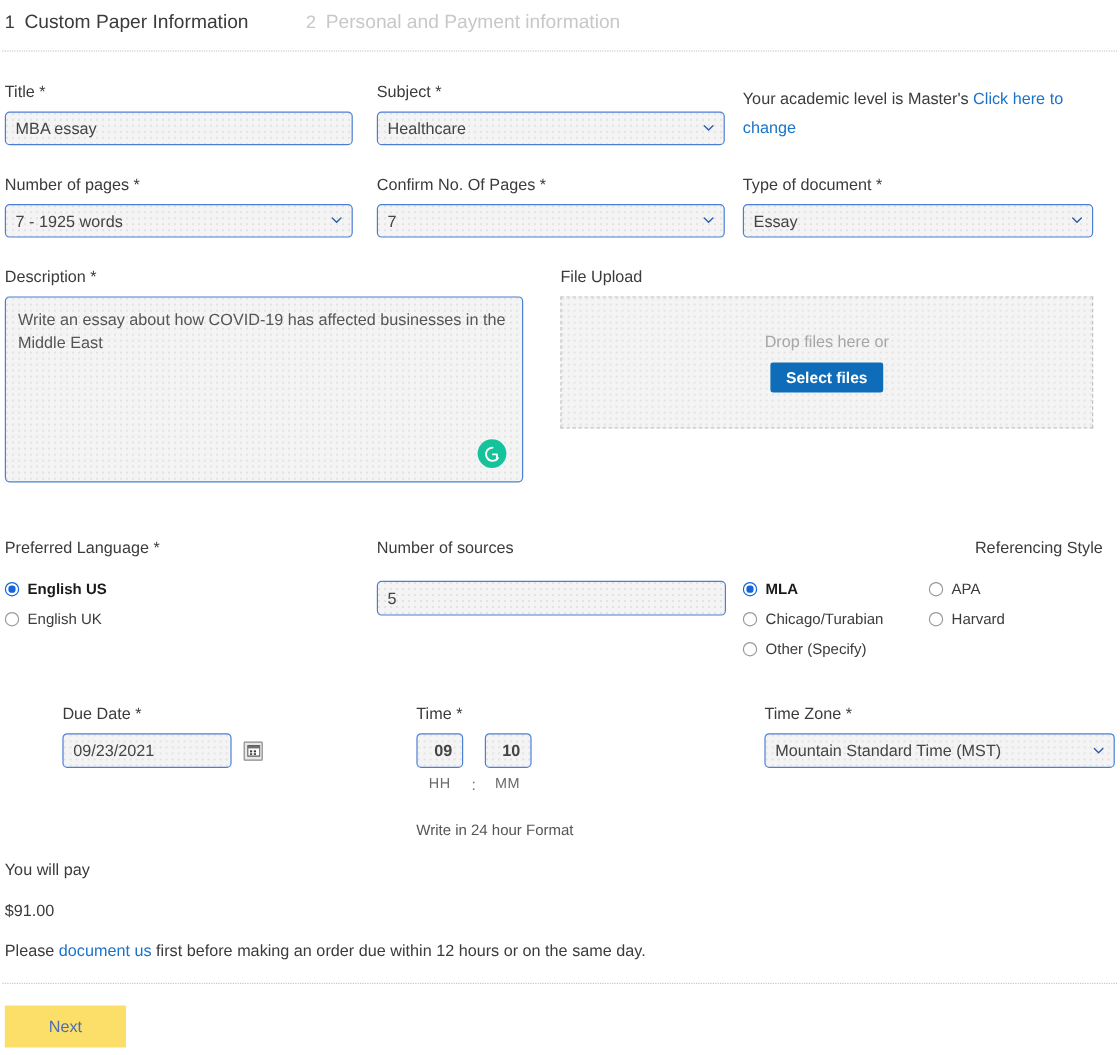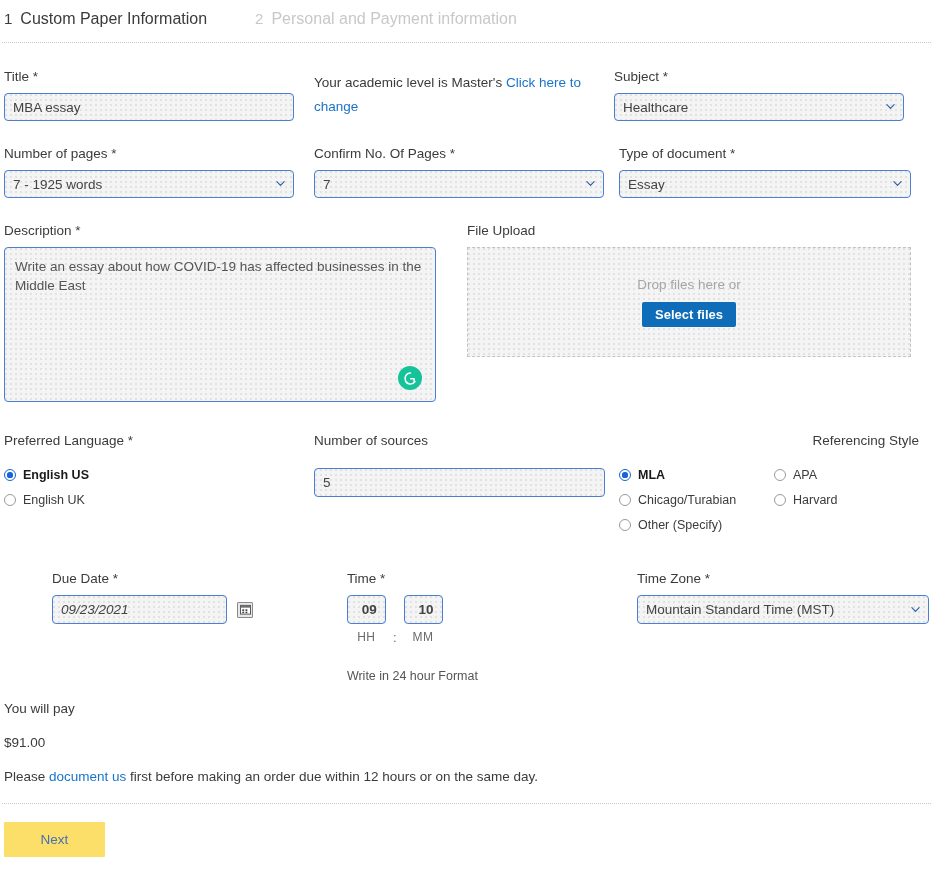--- a/index.html
+++ b/index.html
@@ -290,36 +290,36 @@
 <div class="dotted-divider"></div>
 
 <div class="form">
 
   <div class="row" style="margin-top:26px;">
     <div class="col col-a">
       <label class="fl">Title *</label>
       <input class="inp tex wide-a" type="text" value="MBA essay" style="">
     </div>
 
-    <div class="col col-c" style="padding-top:2px;">
-      <div class="acad">
-        <span>Your academic level is Master's</span>
-        <a class="link">Click here to change</a>
-      </div>
-    </div>
-
     <div class="col col-b">
       <label class="fl">Subject *</label>
       <div class="selwrap">
         <input class="inp tex wide-b" type="text" readonly="" value="Healthcare" style="">
         <span class="chev">
           <svg width="9" height="9" viewBox="0 0 10 10">
               <path d="M1 3 L5 7 L9 3" stroke="#2f5fa8" stroke-width="1.3" fill="none" stroke-linecap="round" stroke-linejoin="round"></path>
             </svg>
         </span>
+      </div>
+    </div>
+
+    <div class="col col-c" style="padding-top:2px;">
+      <div class="acad">
+        <span>Your academic level is Master's</span>
+        <a class="link">Click here to change</a>
       </div>
     </div>
   </div>
 
   <div class="row" style="margin-top:25px;">
     <div class="col col-a">
       <label class="fl">Number of pages *</label>
       <div class="selwrap">
         <input class="inp tex wide-a" type="text" readonly="" value="7 - 1925 words" style="">
         <span class="chev">
@@ -371,21 +371,21 @@
 
     <div class="col" style="width:450px;">
       <label class="fl">File Upload</label>
       <div class="dropzone tex">
         <div class="drop-text">Drop files here or</div>
         <button class="btn-blue">Select files</button>
       </div>
     </div>
   </div>
 
-  <div class="row" style="margin-top:28px;">
+  <div class="row" style="margin-top:44px;">
     <div class="col col-a">
       <label class="fl" style="margin-bottom:20px;">Preferred Language *</label>
       <div class="radio-line sel">
         <span class="radio on"></span>
         <span class="radio-label">English US</span>
       </div>
       <div class="radio-line">
         <span class="radio"></span>
         <span class="radio-label">English UK</span>
       </div>
@@ -420,21 +420,21 @@
           <span class="radio-label">Other (Specify)</span>
         </div>
       </div>
     </div>
   </div>
 
   <div class="row" style="margin-top:28px;margin-left:48px;">
     <div class="col col-a">
       <label class="fl">Due Date *</label>
       <div class="date-wrap">
-        <input class="inp tex" style="width: 175px; height: 29px; line-height: 27px; font-style: italic;" type="text" value="09/23/2021">
+        <input class="inp tex" style="width: 141px; height: 29px; line-height: 27px;" type="text" value="09/23/2021">
         <span class="cal-btn">
           <svg width="11" height="11" viewBox="0 0 12 12">
             <rect x="0.5" y="1.5" width="11" height="9.5" fill="#ffffff" stroke="#4a4a4a" stroke-width="1"></rect>
             <rect x="0.5" y="1.5" width="11" height="2.5" fill="#6f6f6f"></rect>
             <rect x="2.5" y="5.8" width="2" height="1.8" fill="#3a3a3a"></rect>
             <rect x="6" y="5.8" width="2" height="1.8" fill="#3a3a3a"></rect>
             <rect x="2.5" y="8.4" width="2" height="1.5" fill="#3a3a3a"></rect>
             <rect x="6" y="8.4" width="2" height="1.5" fill="#3a3a3a"></rect>
           </svg>
         </span>

